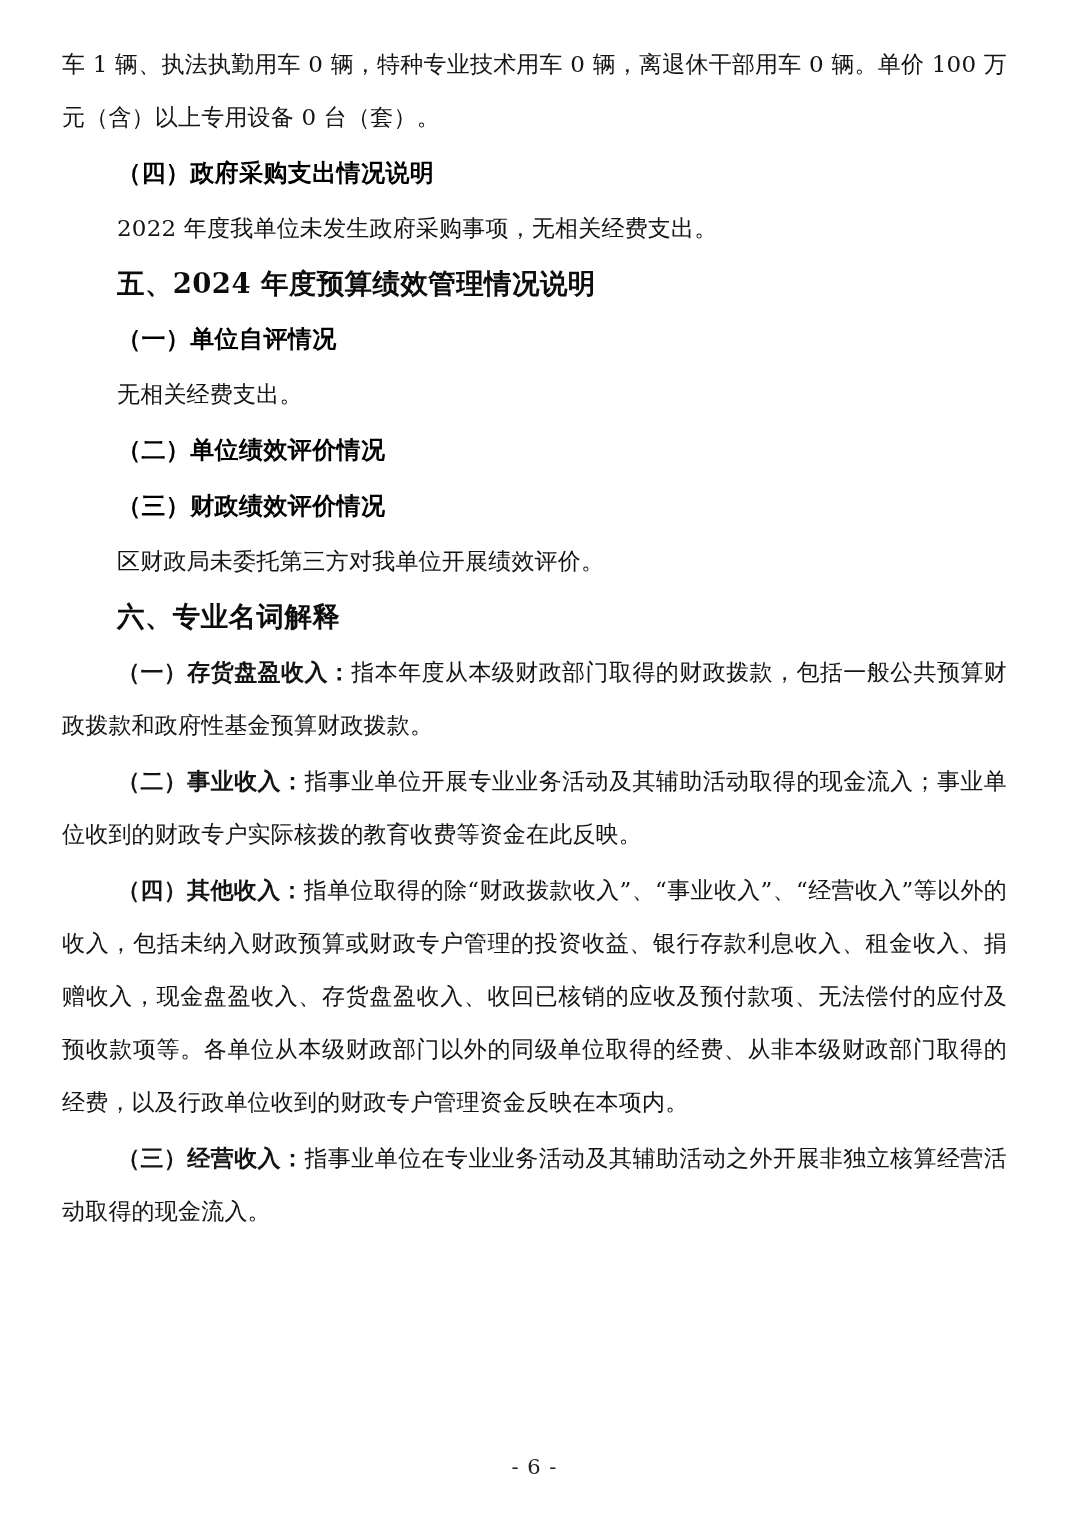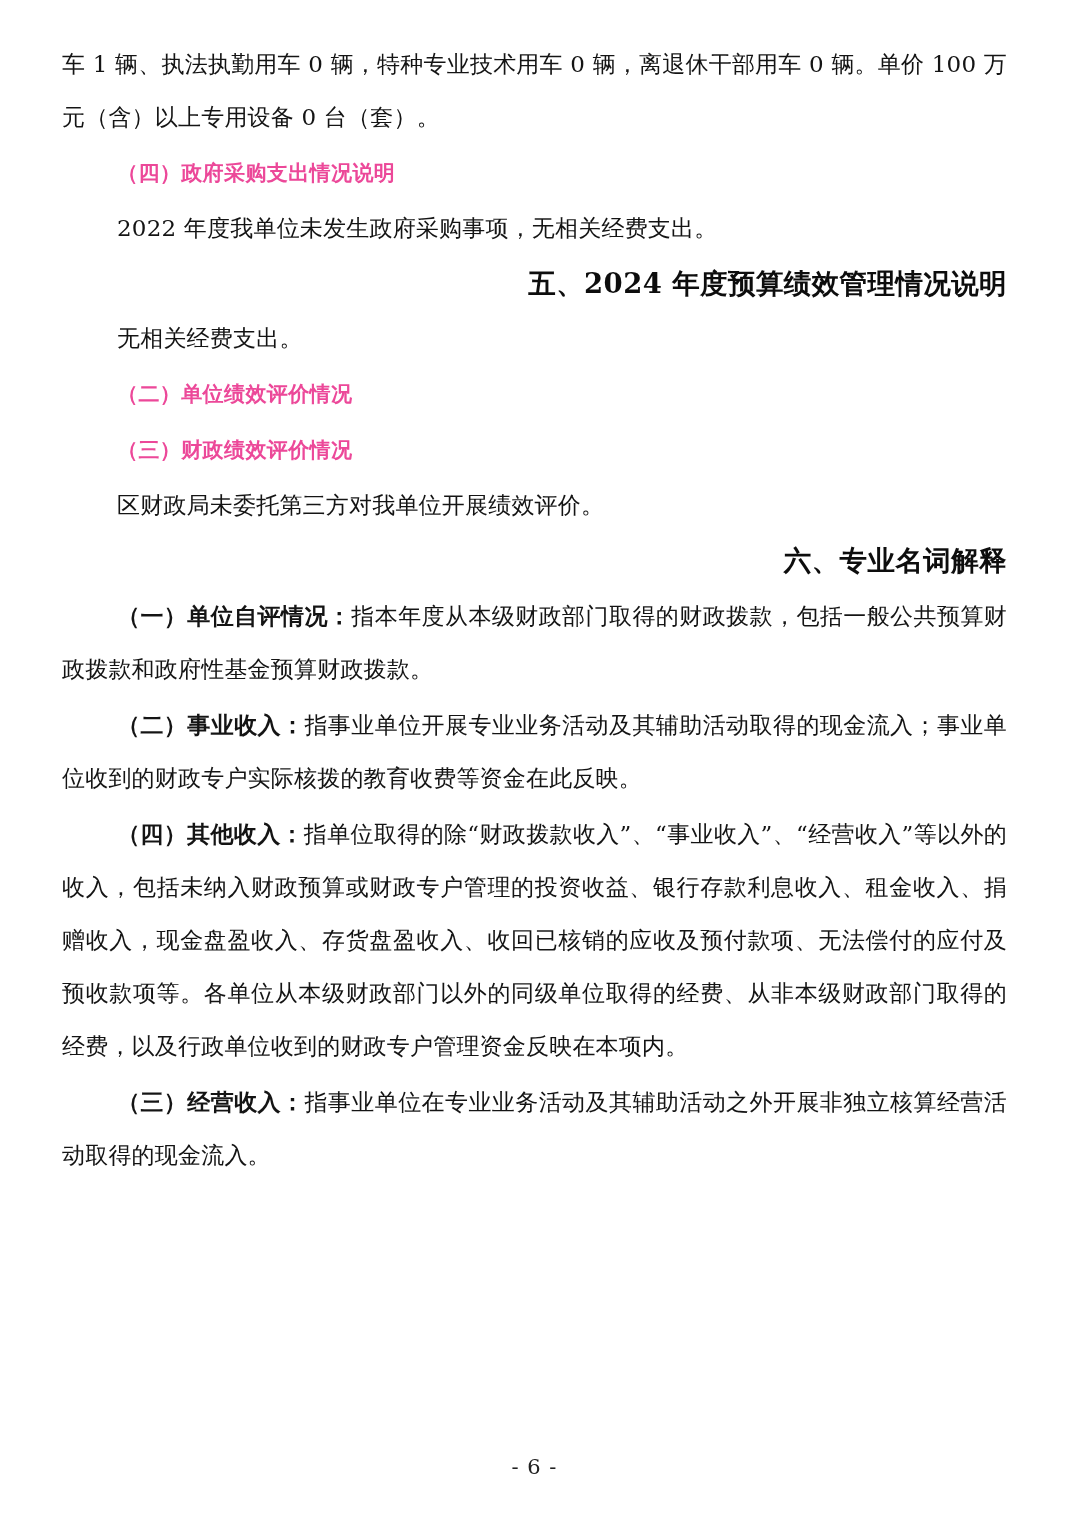--- a/index.html
+++ b/index.html
@@ -40,29 +40,28 @@
     text-indent: 55px;
   }
   p.heading {
     margin: 0 0 2px 0;
     font-size: 27.5px;
     line-height: 53px;
     font-weight: bold;
     text-indent: 55px;
     letter-spacing: 0.4px;
     color: #0d0d0d;
-    text-align: right;
   }
   p.subheading {
     margin: 0 0 2px 0;
-    font-size: 21px;
+    font-size: 24px;
     line-height: 53px;
     text-indent: 55px;
     letter-spacing: 0.4px;
-    color: #ec4899;
+    color: #000000;
   }
   p.subheading b {
     font-weight: bold;
   }
   .term-lead {
     font-weight: bold;
   }
   .footer {
     position: absolute;
     left: 0;
@@ -84,38 +83,41 @@
     <p class="para">车 1 辆、执法执勤用车 0 辆，特种专业技术用车 0 辆，离退休干部用车 0 辆。单价 100 万元（含）以上专用设备 0 台（套）。</p>
 
     <p class="subheading">
       <b>（四）政府采购支出情况说明</b>
     </p>
 
     <p class="para indent">2022 年度我单位未发生政府采购事项，无相关经费支出。</p>
 
     <p class="heading">五、2024 年度预算绩效管理情况说明</p>
 
+    <p class="subheading">
+      <b>（一）单位自评情况</b>
+    </p>
 
     <p class="para indent">无相关经费支出。</p>
 
     <p class="subheading">
       <b>（二）单位绩效评价情况</b>
     </p>
 
 
     <p class="subheading">
       <b>（三）财政绩效评价情况</b>
     </p>
 
     <p class="para indent">区财政局未委托第三方对我单位开展绩效评价。</p>
 
     <p class="heading">六、专业名词解释</p>
 
     <p class="para indent">
-      <span class="term-lead">（一）单位自评情况：</span><span>指本年度从本级财政部门取得的财政拨款，包括一般公共预算财政拨款和政府性基金预算财政拨款。</span>
+      <span class="term-lead">（一）存货盘盈收入：</span><span>指本年度从本级财政部门取得的财政拨款，包括一般公共预算财政拨款和政府性基金预算财政拨款。</span>
     </p>
 
     <p class="para indent">
       <span class="term-lead">（二）事业收入：</span><span>指事业单位开展专业业务活动及其辅助活动取得的现金流入；事业单位收到的财政专户实际核拨的教育收费等资金在此反映。</span>
     </p>
 
     <p class="para indent">
       <span class="term-lead">（四）其他收入：</span><span>指单位取得的除“财政拨款收入”、“事业收入”、“经营收入”等以外的收入，包括未纳入财政预算或财政专户管理的投资收益、银行存款利息收入、租金收入、捐赠收入，现金盘盈收入、存货盘盈收入、收回已核销的应收及预付款项、无法偿付的应付及预收款项等。各单位从本级财政部门以外的同级单位取得的经费、从非本级财政部门取得的经费，以及行政单位收到的财政专户管理资金反映在本项内。</span>
     </p>
 

